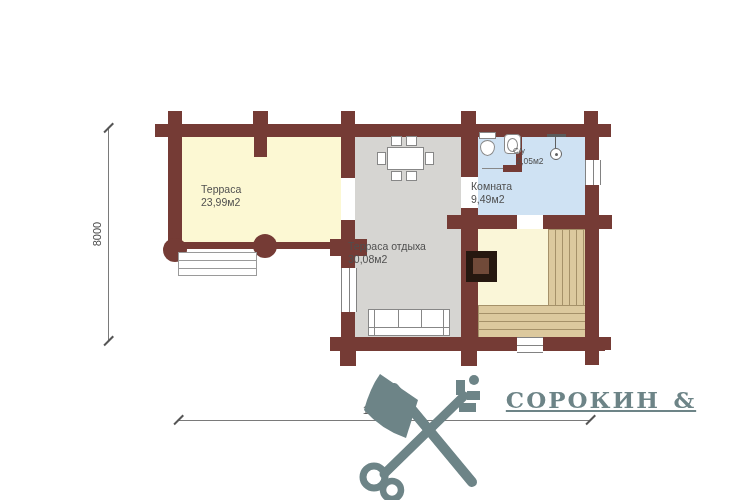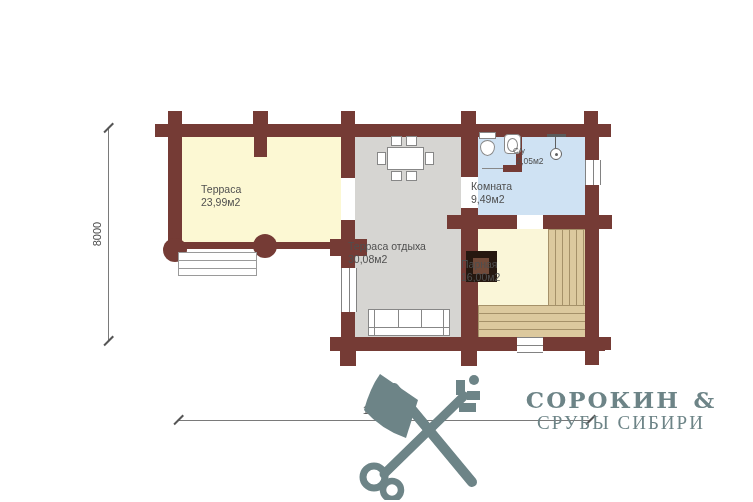--- a/index.html
+++ b/index.html
@@ -28,21 +28,21 @@
   .thinline{position:absolute;background:#888;}
   .steps{position:absolute;background:#fff;border:1px solid #9a9a9a;box-sizing:border-box;}
   .steps .tread{position:absolute;left:0;right:0;height:1px;background:#9a9a9a;}
   .room-label{position:absolute;width:120px;font-size:10.5px;
     line-height:1.2;color:var(--label_text);}
   .room-label .area{display:block;}
   .small-label{position:absolute;font-size:8px;color:var(--label_text);text-align:center;margin-left:24px;}
   .dim-line{position:absolute;background:var(--dim_line);}
   .tick{position:absolute;width:13px;height:1.5px;background:#555;transform:rotate(-45deg);}
   .dim-text{position:absolute;font-size:11px;color:#4c4c4c;text-align:center;}
-  .brand-text{position:absolute;left:508px;top:388px;width:226px;text-align:center;color:var(--logo);}
+  .brand-text{position:absolute;left:488px;top:388px;width:226px;text-align:center;color:var(--logo);text-decoration:underline;}
   .brand-l1{font-family:"DejaVu Serif",serif;font-weight:bold;font-size:23px;letter-spacing:2px;line-height:1.0;}
   .brand-l2{font-family:"DejaVu Serif",serif;font-weight:bold;font-size:25px;letter-spacing:0.5px;line-height:1.25;}
   .brand-l3{font-family:"Liberation Serif",serif;font-size:19px;letter-spacing:2px;line-height:1.3;}
   .lg-f{fill:var(--logo);}
   .lg-s{fill:none;stroke:var(--logo);}
   .shower-head{position:absolute;width:12px;height:12px;border:1.5px solid #5f5f5f;border-radius:50%;
     background:#fff;box-sizing:border-box;}
   .shower-dot{position:absolute;left:3.5px;top:3.5px;width:3px;height:3px;border-radius:50%;background:#5f5f5f;}
 </style>
 </head>
@@ -168,39 +168,34 @@
   </div>
   <div class="room-label" style="left:471px;top:180px;">
     <span>Комната</span>
     <span class="area">9,49м2</span>
   </div>
   <div class="small-label" style="left:482px;top:146px;width:26px;">
     <span>С/у</span>
   </div>
   <div class="small-label" style="left:487px;top:156px;width:38px;font-size:8.5px;">
     <span>2,05м2</span>
-  </div>
-  <div class="room-label" style="left:461px;top:258px;">
-    <span>Парная</span>
-    <span class="area">16,00м2</span>
   </div>
 
   <svg class="abs" style="left:352px;top:372px;" width="158" height="128" viewBox="0 0 158 128">
     <g>
       <line class="lg-s" x1="32" y1="102" x2="112" y2="24" stroke-width="9" stroke-linecap="round"></line>
       <circle class="lg-s" cx="22" cy="105" r="11" stroke-width="7"></circle>
       <circle class="lg-s" cx="40" cy="118" r="9" stroke-width="6.5"></circle>
       <rect class="lg-f" x="104" y="8" width="9" height="15"></rect>
       <rect class="lg-f" x="115" y="19" width="13" height="9"></rect>
       <rect class="lg-f" x="107" y="31" width="17" height="9"></rect>
       <circle class="lg-f" cx="122" cy="8" r="5"></circle>
     </g>
     <g>
       <line class="lg-f lg-s" x1="42" y1="16" x2="120" y2="110" stroke-width="10" stroke-linecap="round"></line>
       <path class="lg-f" d="M28,2 L66,28 L54,66 Q30,58 12,38 Q18,16 28,2 Z"></path>
     </g>
   </svg>
   <div class="brand-text">
     <div class="brand-l1">СОРОКИН &amp;</div>
-    <div class="brand-l3">СРУБЫ СИБИРИ</div>
   </div>
 
 </div>
 
 </body></html>

